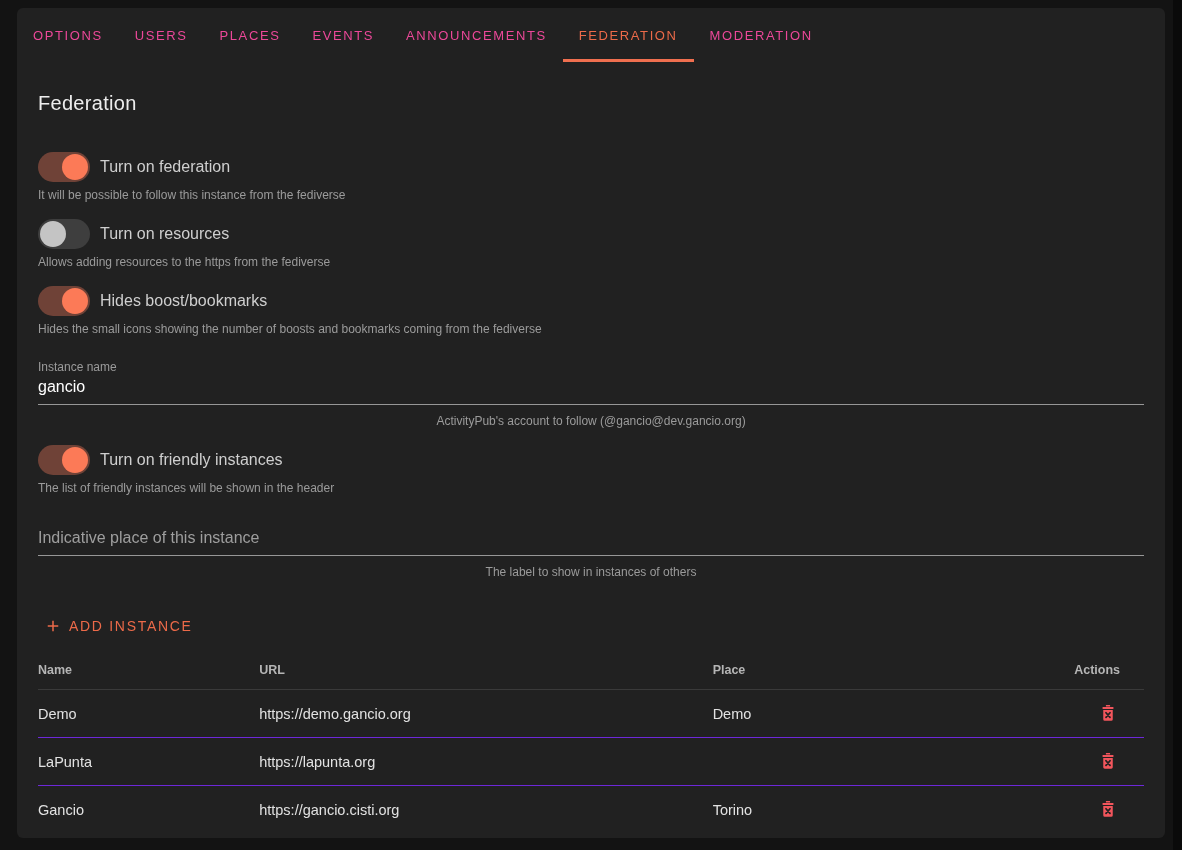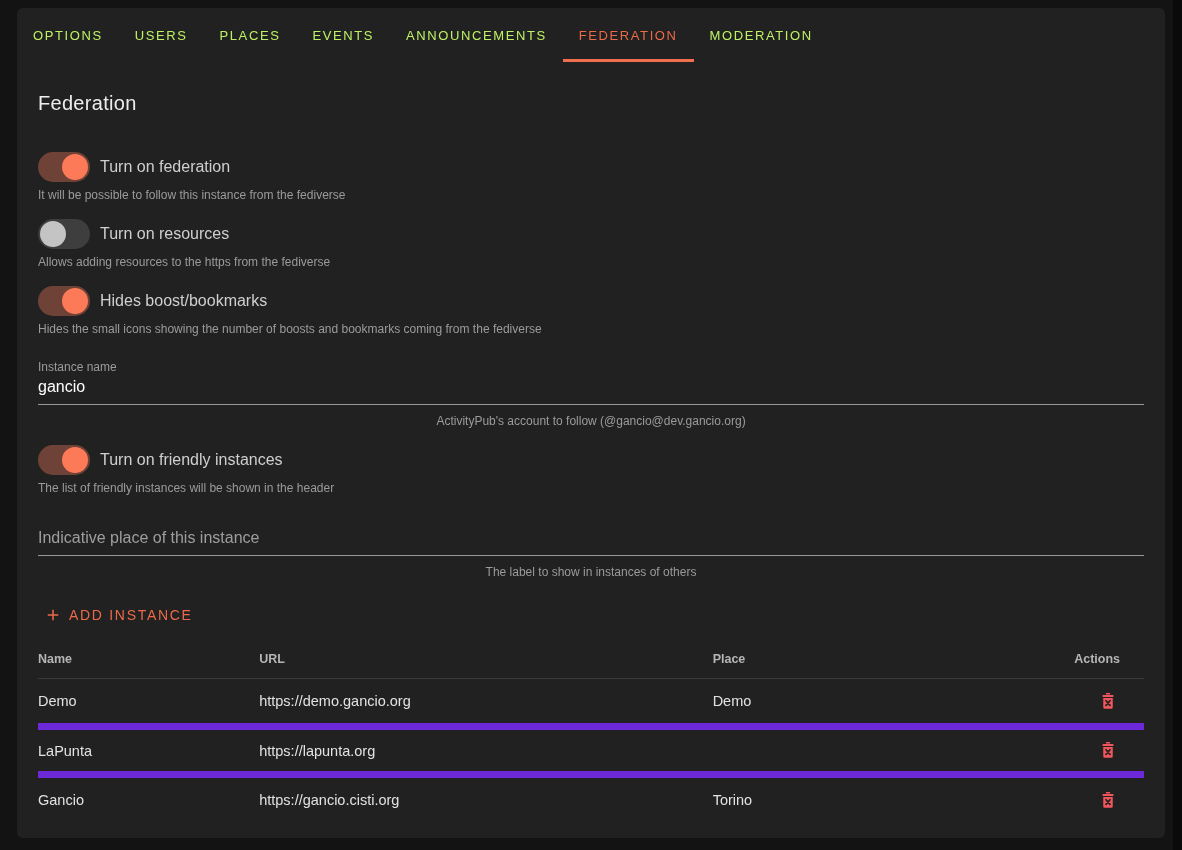--- a/index.html
+++ b/index.html
@@ -8,21 +8,21 @@
 
   .scrollbar-track { position:absolute; right:0; top:0; width:9px; height:850px;
                      background:#0a0a0a; }
 
   .card { position:absolute; left:17px; top:8px; width:1148px; height:830px;
           background:#212121; border-radius:6px; overflow:hidden; }
 
   
   .tabbar { display:flex; align-items:stretch; height:54px; }
   .tab { display:flex; align-items:center; padding:0 16px; position:relative;
-         font-size:13px; letter-spacing:1.6px; color:#bef264; cursor:pointer;
+         font-size:13px; letter-spacing:1.6px; color:#ec4899; cursor:pointer;
          text-transform:uppercase; font-weight:400; }
   .tab.active { color:#ec6a49; }
   .tab.active::after { content:""; position:absolute; left:0; right:0; bottom:0;
                        height:3px; background:#f06f4f; }
 
   
   .content { padding:0 21px; }
   h1 { font-size:20px; font-weight:500; color:#ededed; margin-top:30px; letter-spacing:.3px; }
 
   .group { margin-top:17px; }
@@ -43,31 +43,31 @@
   .field .flabel { font-size:12px; color:#9b9b9b; }
   .field input { display:block; width:100%; background:transparent; border:none;
                  border-bottom:1px solid #979797; outline:none; color:#ffffff;
                  font-size:16px; font-family:"Liberation Sans", sans-serif;
                  padding:4px 0 8px 0; }
   .field input::placeholder { color:#9e9e9e; opacity:1; }
   .field.placeholder-only { margin-top:30px; }
   .field .hint { margin-top:9px;text-align:center; }
 
   
-  .add-btn { display:inline-flex; align-items:center; gap:7px; margin-top:23px;
+  .add-btn { display:inline-flex; align-items:center; gap:7px; margin-top:34px;
              background:transparent; border:none; color:#ec6a49; cursor:pointer;
              font-size:14px; letter-spacing:1.7px; font-weight:500;
              font-family:"Liberation Sans", sans-serif; padding:4px 6px; }
   .add-btn svg { display:block; }
 
   
   table { width:100%; border-collapse:collapse; table-layout:fixed; margin-top:14px; }
   th { text-align:left; font-size:12.5px; font-weight:700; color:#b5b5b5;
        padding:10px 0 12px 0; border-bottom:1px solid #3a3a3a; }
-  td { font-size:14.5px; color:#e2e2e2; height:48px; border-bottom:7px solid #6d28d9; }
+  td { font-size:14.5px; color:#e2e2e2; height:48px; border-bottom:1px solid #6d28d9; }
   tr:last-child td { border-bottom:none; }
   col.c-name   { width:20%; }
   col.c-url    { width:41%; }
   col.c-place  { width:31%; }
   col.c-actions{ width:8%; }
   th.actions, td.actions { text-align:right; padding-right:24px; }
   .trash-btn { background:transparent; border:none; cursor:pointer; padding:2px; }
   .trash-btn svg { display:block; }
 </style>
 </head>

